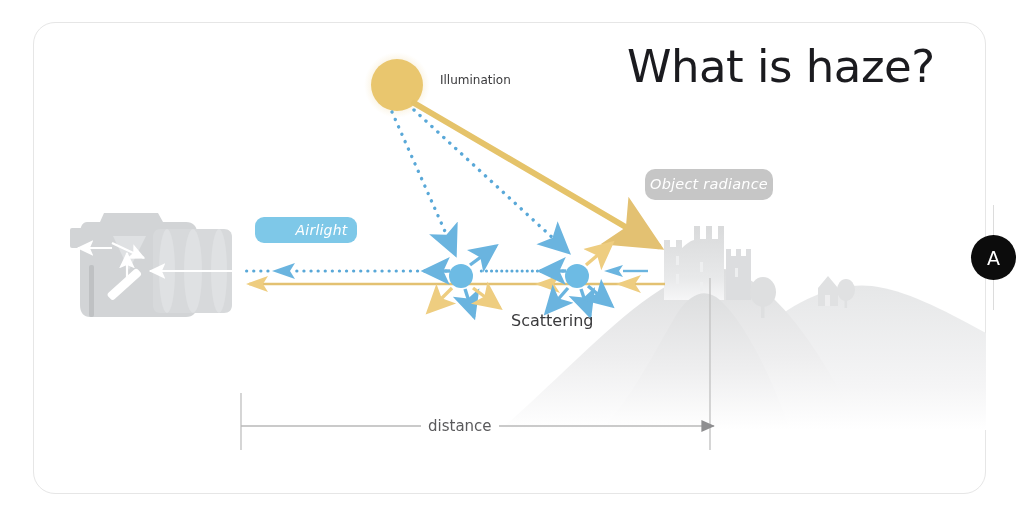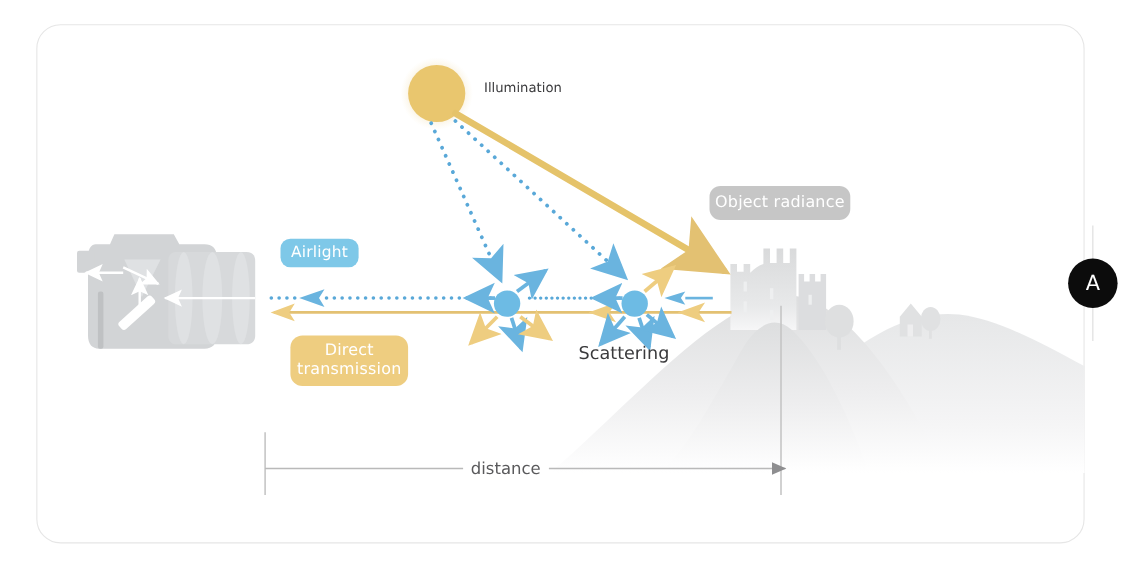--- a/index.html
+++ b/index.html
@@ -41,26 +41,28 @@
     position: absolute;
     display: flex;
     align-items: center;
     justify-content: center;
     color: #ffffff;
     border-radius: 9px;
     line-height: 1.15;
     text-align: center;
     letter-spacing: 0.2px;
     user-select: none;
+    font-style: italic;
   }
   #badge-airlight {
     left: 255px; top: 217px;
     width: 71px; height: 26px;
     background: #7ec8e8;
     font-size: 14px;
+    padding-left: 31px;
   }
   #badge-direct {
     left: 264px; top: 305px;
     width: 107px; height: 46px;
     background: #eecd80;
     font-size: 14.5px;
     border-radius: 11px;
     flex-direction: column;
   }
   #badge-object {
@@ -74,21 +76,21 @@
     position: absolute;
     color: #3a3a3c;
     user-select: none;
     white-space: nowrap;
   }
   #label-illumination {
     left: 440px; top: 73px;
     font-size: 12px;
   }
   #label-scattering {
-    left: 526px; top: 311px;
+    left: 511px; top: 311px;
     font-size: 16px;
   }
   #label-distance {
     left: 404px; top: 417px;
     font-size: 15px;
     color: #5a5a5c;
     background: #ffffff;
     padding: 0 7px;
     margin-left: 17px;
   }
@@ -278,28 +280,25 @@
   <div class="plain-label" id="label-illumination">Illumination</div>
 
   <div class="plain-label" id="label-scattering">Scattering</div>
 
   <div class="plain-label" id="label-distance">distance</div>
 
   <div class="badge" id="badge-airlight">
     <span>Airlight</span>
   </div>
 
-  <div class="badge" id="badge-direct">
-    <span>Direct</span>
-    <span>transmission</span>
-  </div>
 
   <div class="badge" id="badge-object">
     <span>Object radiance</span>
   </div>
 
+  <div id="title">What is haze?</div>
 
   <div id="marker-rule"></div>
   <div id="marker-a">
     <span>A</span>
   </div>
 
 </div>
 
 </body></html>

